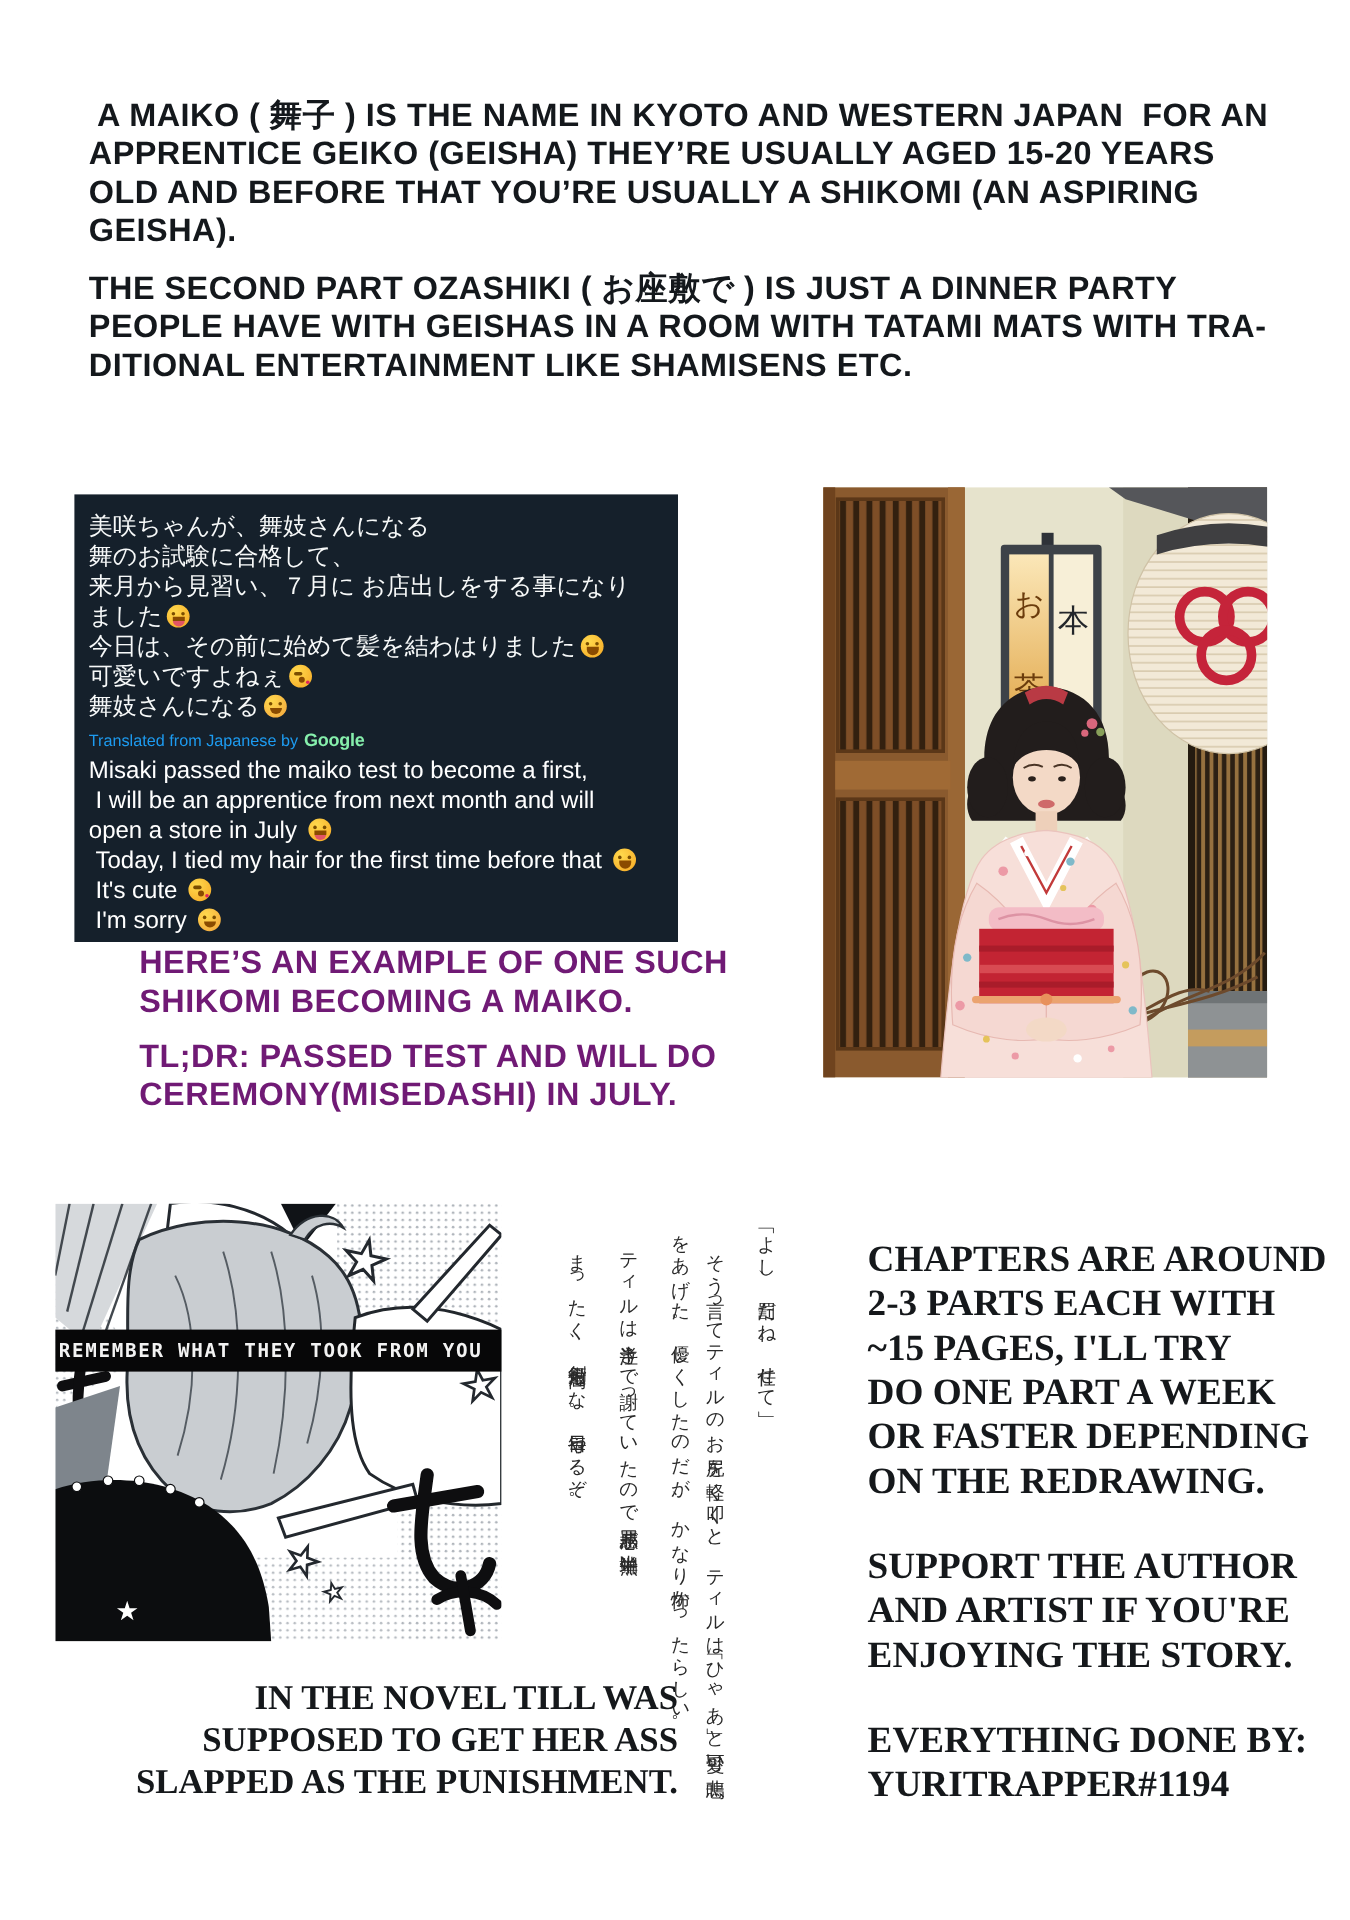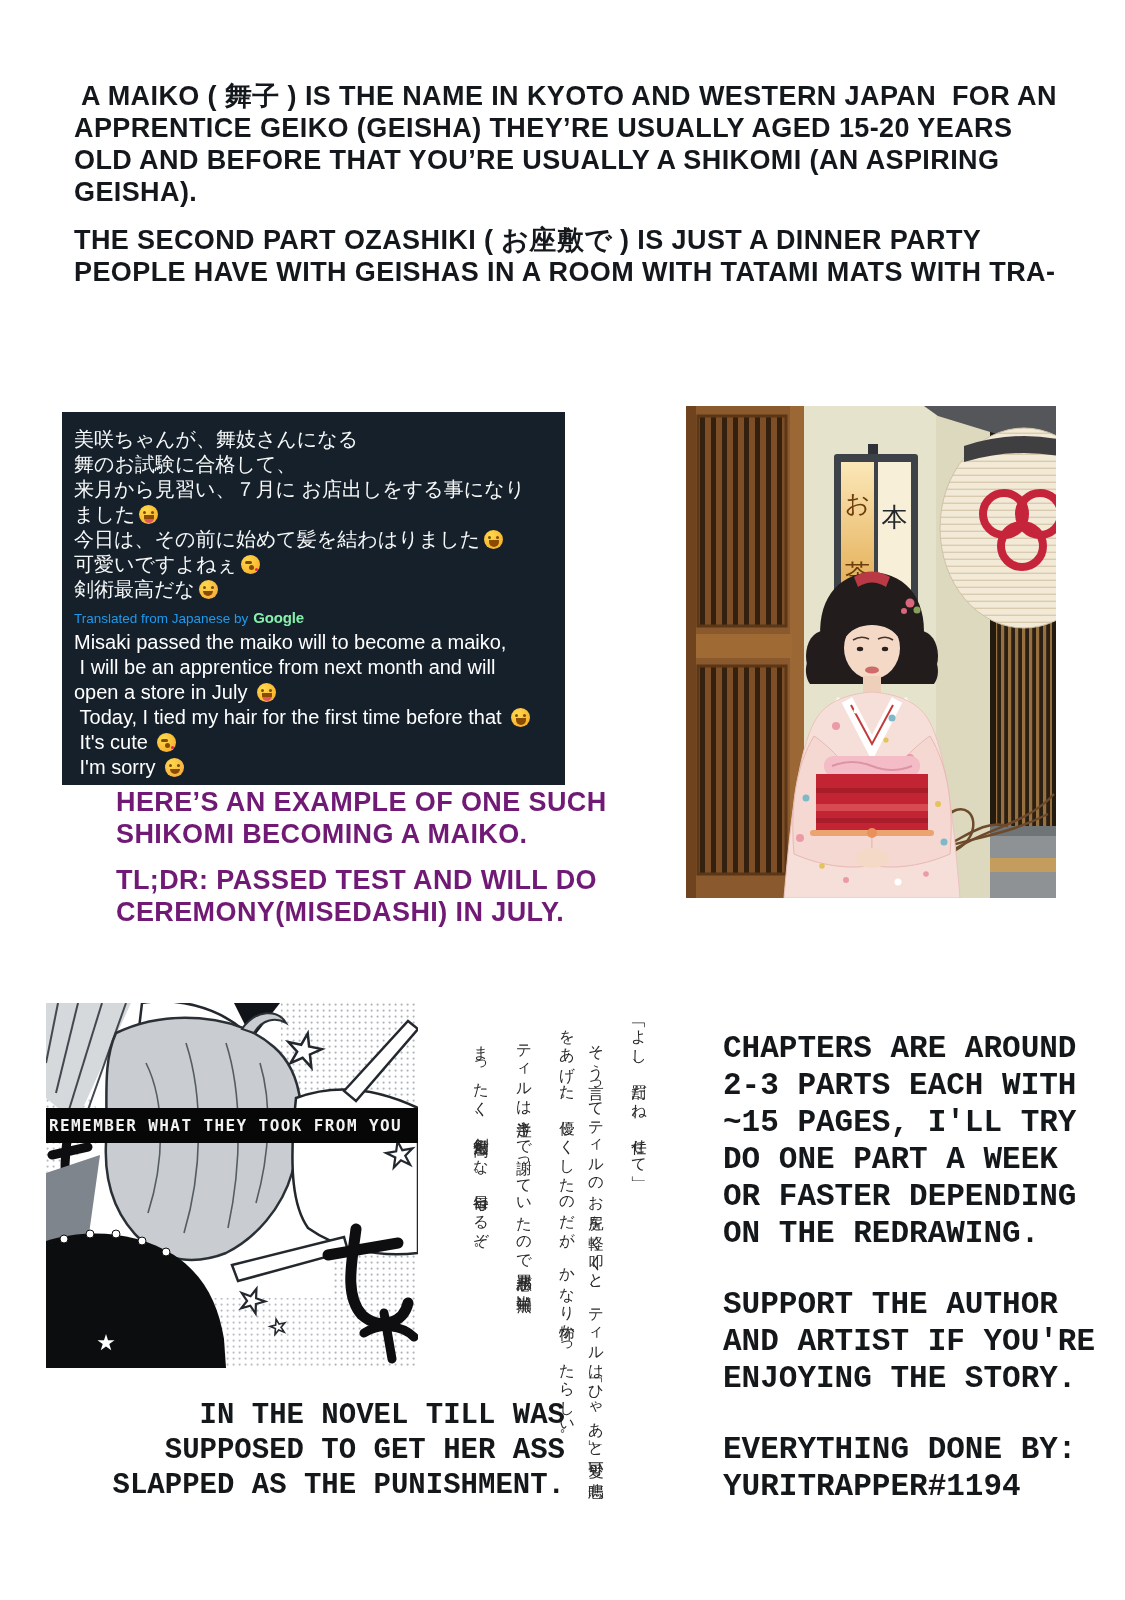--- a/index.html
+++ b/index.html
@@ -30,21 +30,21 @@
          border-radius:0 0 10px 10px;background:#8a4b00;}
   .emoji.tongue-out::after{height:8px;background:linear-gradient(#8a4b00 45%,#e25565 45%);}
   .emoji.laughing::after{height:7px;}
   .emoji.kissing-heart::before{box-shadow:none;width:7px;height:2.5px;border-radius:2px;}
   .emoji.kissing-heart::after{left:8px;top:10px;width:5px;height:5px;border-radius:50%;
          box-shadow:5px 2px 0 -1px #e0245e;}
   .emoji.blush{background:radial-gradient(circle at 35% 30%,#ffd94d,#f2a33c);}
   .emoji.blush::after{height:5px;top:11px;}
 
   
-  .pixel{font-family:Liberation Mono, monospace;font-weight:bold;color:#15181b;}
+  .pixel{font-family:Liberation Serif, serif;font-weight:bold;color:#15181b;}
   .chapters,.support,.credit{font-size:31px;line-height:37px;letter-spacing:0;}
   .novelnote{font-size:29px;line-height:35px;text-align:right;}
   .pixel .line{white-space:pre;}
 
   
   .panel{left:46px;top:1003px;width:372px;height:365px;overflow:hidden;}
   .caption-bar{position:absolute;left:0;top:105px;width:100%;height:35px;background:#070708;
         color:#f2f2f2;font-family:"DejaVu Sans Mono",monospace;font-weight:bold;font-size:16px;
         letter-spacing:1.4px;line-height:35px;padding-left:3px;box-sizing:border-box;white-space:nowrap;}
 
@@ -60,36 +60,37 @@
 
 <div class="abs comic" style="left:30px;top:80px;width:1070px;">
     <div class="line"> A MAIKO ( 舞子 ) IS THE NAME IN KYOTO AND WESTERN JAPAN  FOR AN</div>
     <div class="line">APPRENTICE GEIKO (GEISHA) THEY’RE USUALLY AGED 15-20 YEARS</div>
     <div class="line">OLD AND BEFORE THAT YOU’RE USUALLY A SHIKOMI (AN ASPIRING</div>
     <div class="line">GEISHA).</div>
   </div>
 <div class="abs comic" style="left:30px;top:224px;width:1070px;">
     <div class="line">THE SECOND PART OZASHIKI ( お座敷で ) IS JUST A DINNER PARTY</div>
     <div class="line">PEOPLE HAVE WITH GEISHAS IN A ROOM WITH TATAMI MATS WITH TRA-</div>
+    <div class="line">DITIONAL ENTERTAINMENT LIKE SHAMISENS ETC.</div>
   </div>
 
 <div class="abs tweet">
   <div class="jp">
       <div class="line"><span>美咲ちゃんが、舞妓さんになる</span></div>
       <div class="line"><span>舞のお試験に合格して、</span></div>
       <div class="line"><span>来月から見習い、７月に お店出しをする事になりました</span><span class="emoji tongue-out"></span></div>
       <div class="line"><span>今日は、その前に始めて髪を結わはりました</span><span class="emoji laughing"></span></div>
       <div class="line"><span>可愛いですよねぇ</span><span class="emoji kissing-heart"></span></div>
-      <div class="line"><span>剣術最高だな</span><span class="emoji blush"></span></div>
+      <div class="line"><span>舞妓さんになる</span><span class="emoji blush"></span></div>
     </div>
   <div class="translated">
     <span>Translated from Japanese by</span><span class="gword">Google</span>
   </div>
   <div class="en">
-      <div class="line"><span>Misaki passed the maiko will to become a maiko,</span></div>
+      <div class="line"><span>Misaki passed the maiko test to become a first,</span></div>
       <div class="line"><span> I will be an apprentice from next month and will open a store in July </span><span class="emoji tongue-out"></span></div>
       <div class="line"><span> Today, I tied my hair for the first time before that </span><span class="emoji laughing"></span></div>
       <div class="line"><span> It's cute </span><span class="emoji kissing-heart"></span></div>
       <div class="line"><span> I'm sorry </span><span class="emoji blush"></span></div>
     </div>
 </div>
 
 <div class="abs" style="left:686px;top:406px;width:370px;height:492px;">
 <svg width="370" height="492" viewBox="0 0 370 492">
   <defs>

